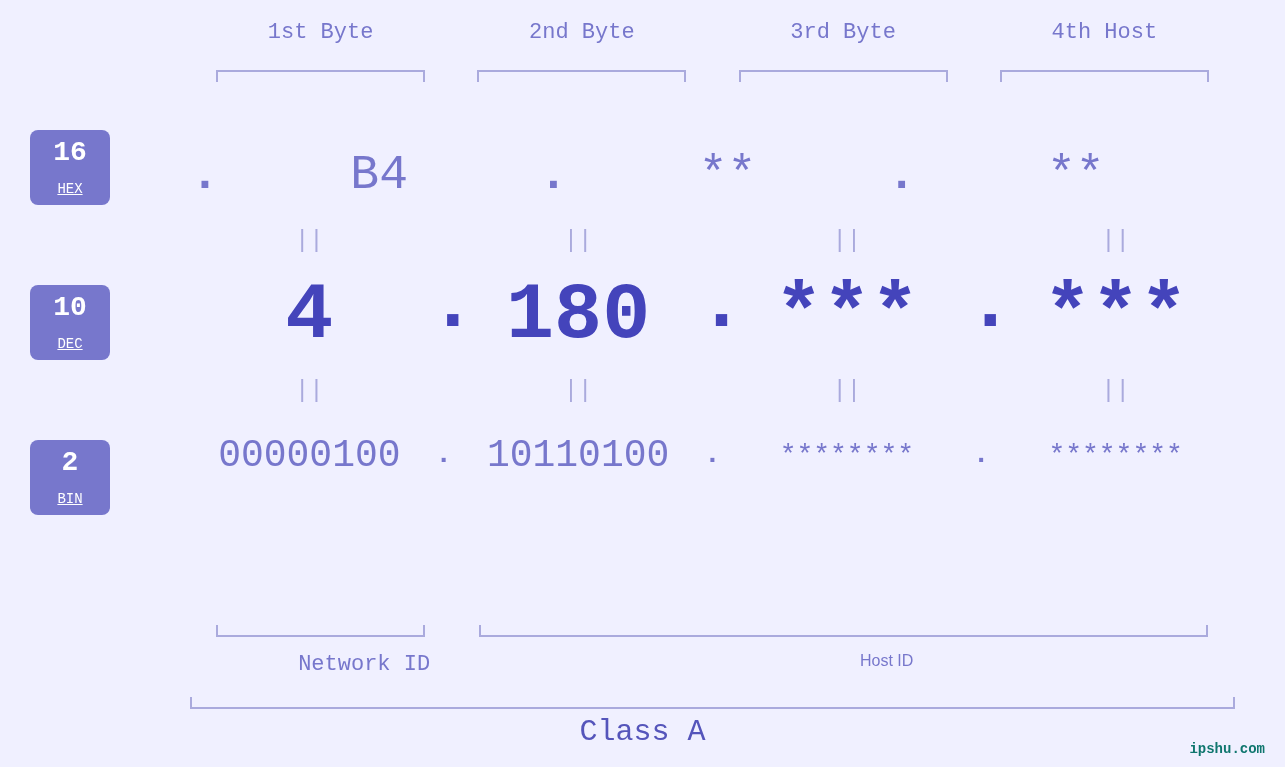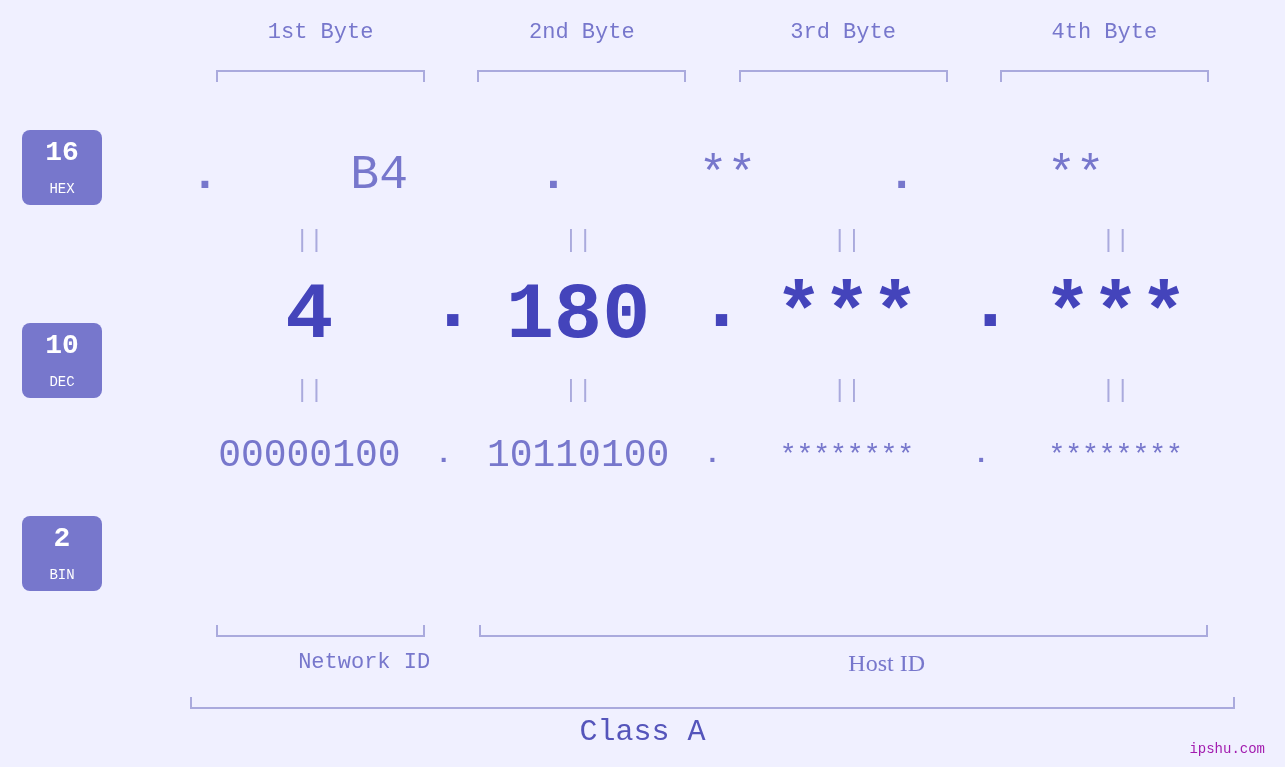--- a/index.html
+++ b/index.html
@@ -62,24 +62,24 @@
       height: 12px;
       border-top: 2px solid #aaaadd;
       border-left: 2px solid #aaaadd;
       border-right: 2px solid #aaaadd;
     }
 
     
     .base-labels {
       position: absolute;
       top: 130px;
-      left: 22px;
+      left: 30px;
       display: flex;
       flex-direction: column;
-      gap: 118px;
+      gap: 80px;
     }
 
     .base-label {
       width: 80px;
       height: 75px;
       background: #7777cc;
       border-radius: 8px;
       display: flex;
       flex-direction: column;
       align-items: center;
@@ -89,20 +89,21 @@
 
     .base-number {
       font-size: 28px;
       font-weight: bold;
       line-height: 1;
     }
 
     .base-name {
       font-size: 14px;
       margin-top: 14px;
+      text-decoration: underline;
     }
 
     
     .data-rows {
       position: absolute;
       top: 130px;
       left: 190px;
       right: 50px;
     }
 
@@ -194,22 +195,22 @@
       text-align: center;
       color: #7777cc;
       font-size: 22px;
       font-family: 'Courier New', Courier, monospace;
     }
 
     .host-id-label {
       flex: 2;
       text-align: center;
       color: #7777cc;
-      font-size: 24px;
-      font-family: Liberation Serif, serif;
+      font-size: 16px;
+      font-family: Liberation Sans, sans-serif;
     }
 
     
     .bottom-full-bracket {
       position: absolute;
       bottom: 58px;
       left: 190px;
       right: 50px;
       height: 12px;
       border-bottom: 2px solid #aaaadd;
@@ -227,23 +228,24 @@
       color: #5555bb;
       font-size: 30px;
       font-family: 'Courier New', Courier, monospace;
     }
 
     
     .watermark {
       position: absolute;
       bottom: 10px;
       right: 20px;
-      color: #a21caf;
+      color: #0f766e;
       font-size: 14px;
       font-family: 'Courier New', Courier, monospace;
+      font-weight: bold;
     }
 
     .asterisk-small {
       color: #7777cc;
       font-size: 48px;
     }
 
     .asterisk-large {
       color: #4444bb;
       font-size: 80px;
@@ -257,21 +259,21 @@
   </style>
 </head>
 <body>
 
 <div class="main-container">
 
   <div class="byte-headers">
     <div class="byte-header">1st Byte</div>
     <div class="byte-header">2nd Byte</div>
     <div class="byte-header">3rd Byte</div>
-    <div class="byte-header">4th Byte</div>
+    <div class="byte-header">4th Host</div>
   </div>
 
   <div class="top-brackets">
     <div class="bracket-cell">
       <div class="bracket-line"></div>
     </div>
     <div class="bracket-cell">
       <div class="bracket-line"></div>
     </div>
     <div class="bracket-cell">

